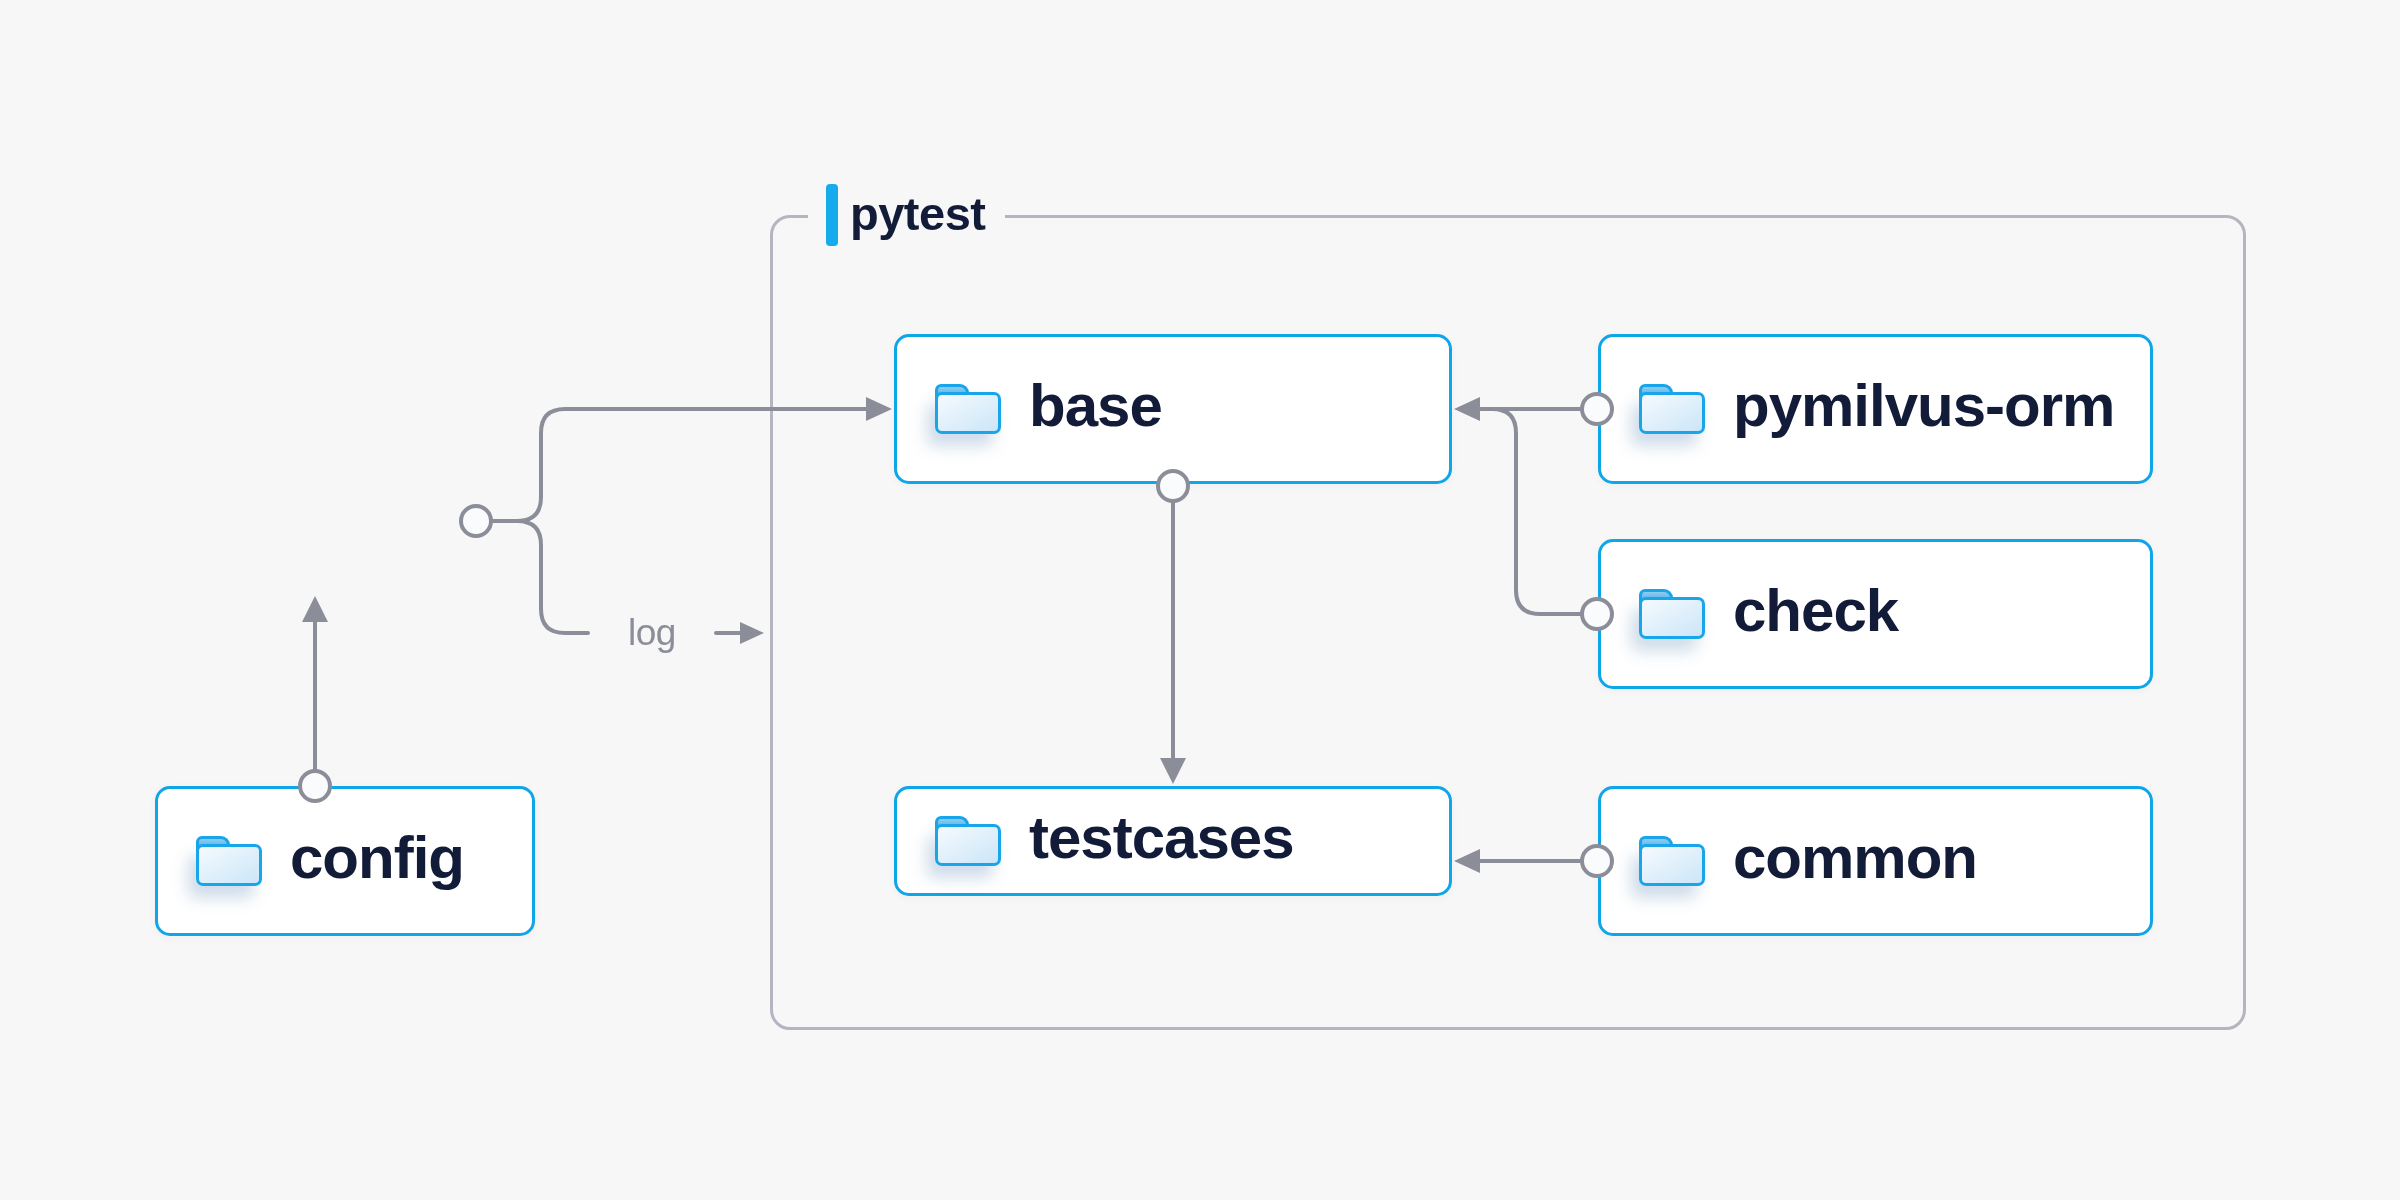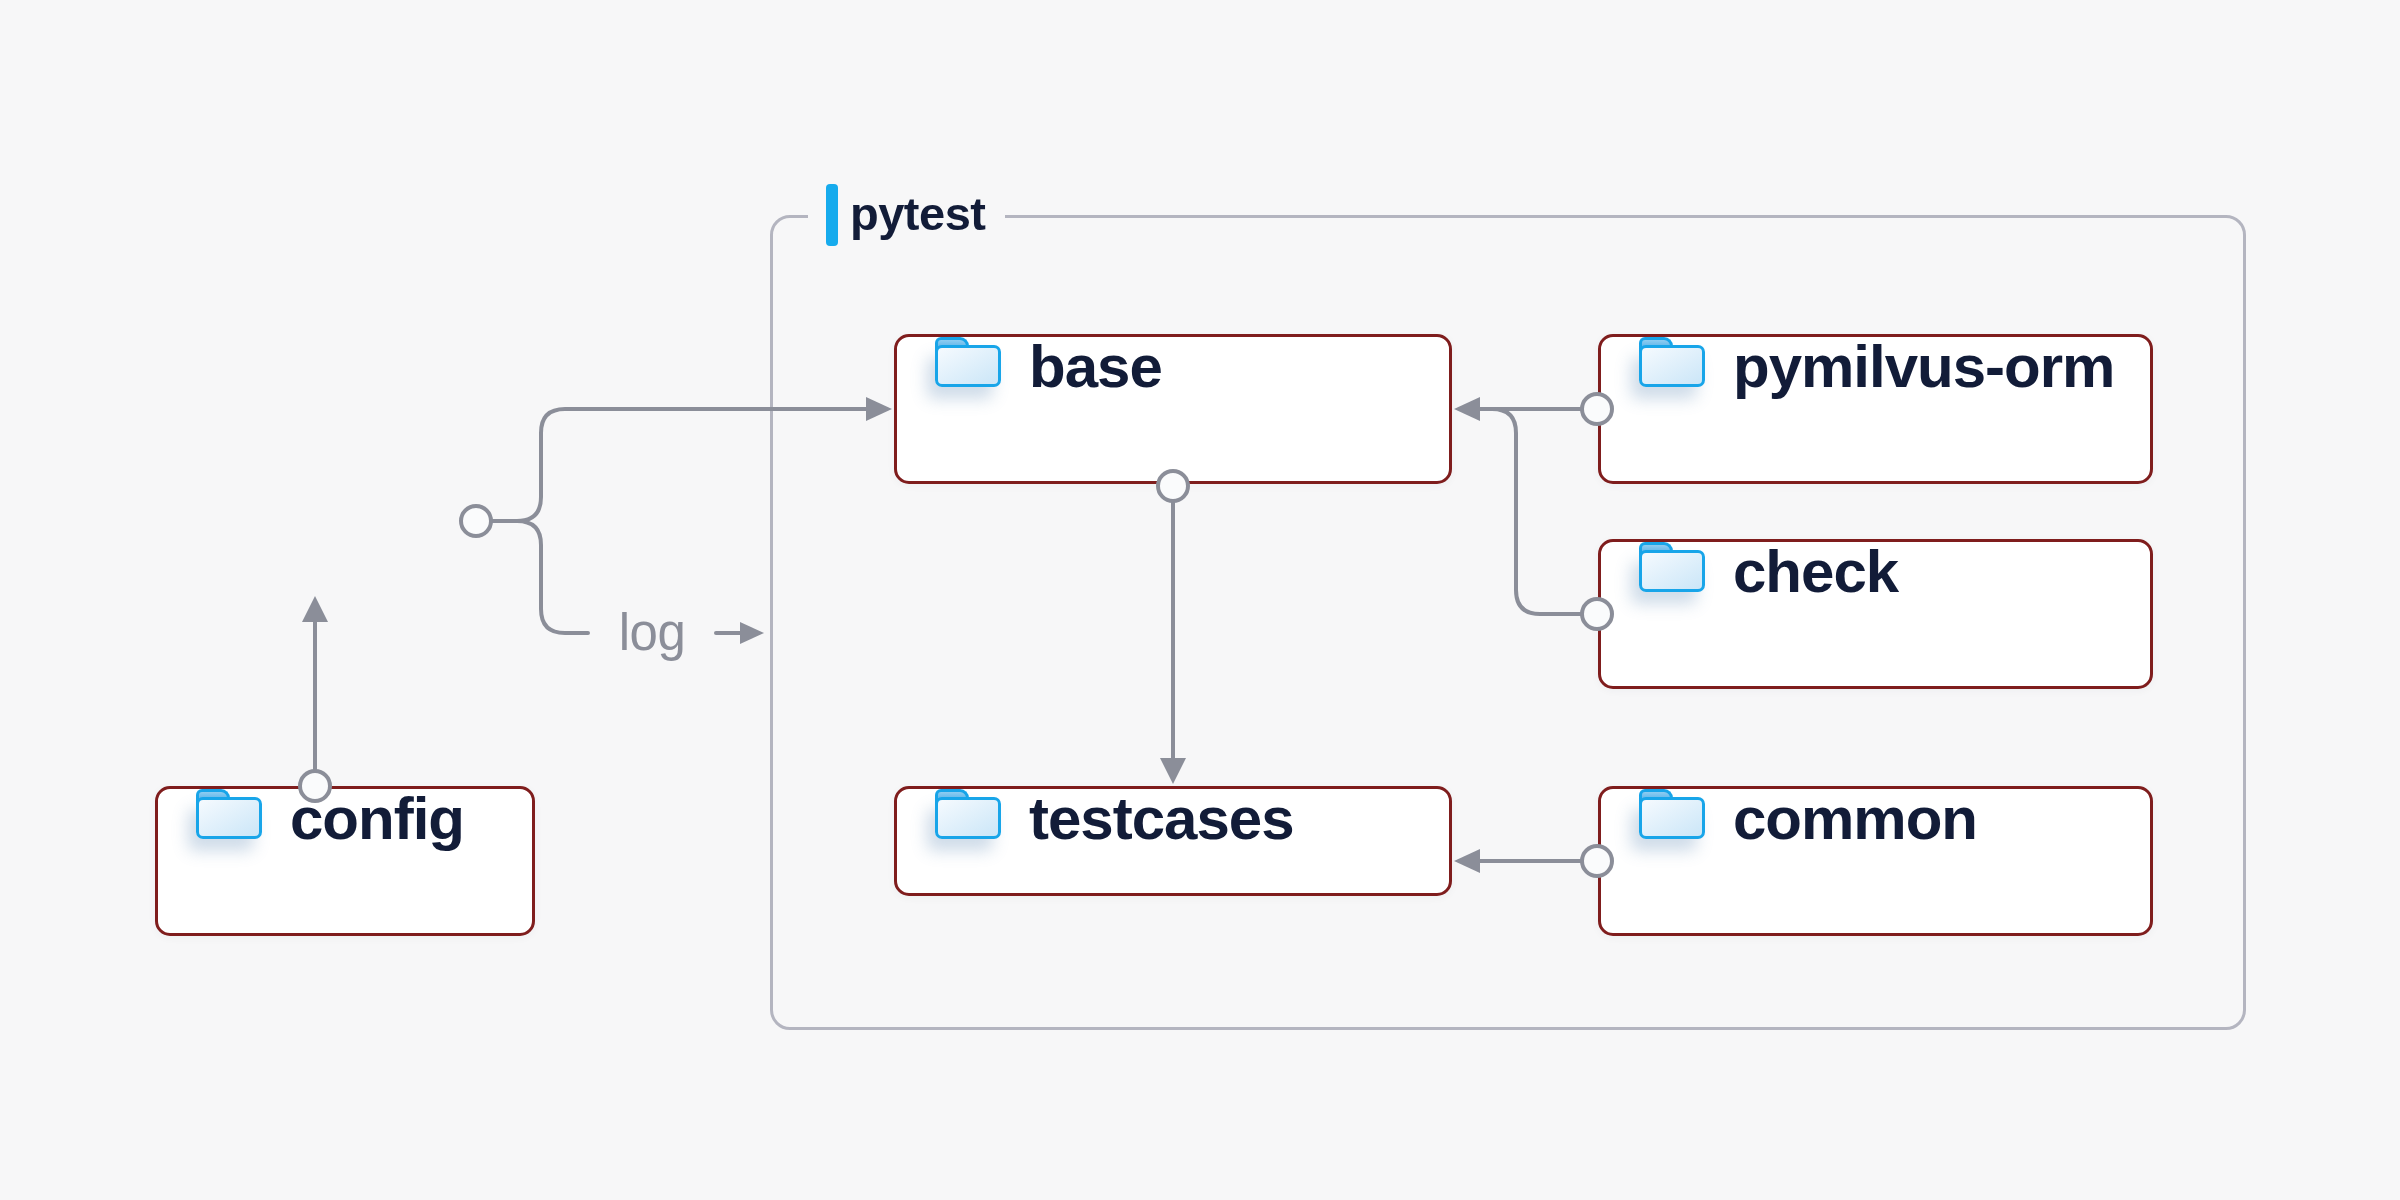--- a/index.html
+++ b/index.html
@@ -23,22 +23,22 @@
     display:inline-block;width:12px;height:62px;border-radius:4px;
     background:#16abed;
   }
   .group-label-text{
     font-size:47px;font-weight:700;color:#121c38;letter-spacing:-0.5px;
     line-height:1;padding-bottom:4px;
   }
   
   .node{
     position:absolute;box-sizing:border-box;
-    background:#ffffff;border:3px solid #7f1d1d;border-radius:15px;
-    display:flex;align-items:flex-start;gap:28px;padding-left:38px;
+    background:#ffffff;border:3px solid #0ea5e9;border-radius:15px;
+    display:flex;align-items:center;gap:28px;padding-left:38px;
     box-shadow:0 2px 8px rgba(30,40,70,0.04);
   }
   .node-label{
     font-size:60px;font-weight:700;color:#121c38;letter-spacing:-1px;
     line-height:1;padding-bottom:6px;white-space:nowrap;
   }
   
   .folder{position:relative;width:66px;height:50px;flex:0 0 auto;}
   .folder .tab{
     position:absolute;left:0;top:0;width:34px;height:18px;
@@ -49,21 +49,21 @@
   .folder .body{
     position:absolute;left:0;top:8px;width:66px;height:42px;
     box-sizing:border-box;border:3px solid #18a5e9;border-radius:7px;
     background:linear-gradient(150deg,#f3f9fe 5%,#cde7f8 95%);
     box-shadow:-8px 12px 16px rgba(96,140,182,0.30);
   }
   
   .edge-label{
     position:absolute;left:598px;top:600px;width:108px;height:66px;
     line-height:66px;text-align:center;
-    font-size:51px;font-weight:500;color:#8b8e99;letter-spacing:-0.5px;
+    font-size:37px;font-weight:500;color:#8b8e99;letter-spacing:-0.5px;
   }
   
   svg.wires{position:absolute;left:0;top:0;pointer-events:none;}
   .wire{stroke:#8b8e99;stroke-width:4;fill:none;stroke-linecap:round;stroke-linejoin:round;}
   .arrowhead{fill:#8b8e99;stroke:none;}
   .port{fill:#fafbfc;stroke:#8b8e99;stroke-width:4;}
 </style>
 </head>
 <body>
 

